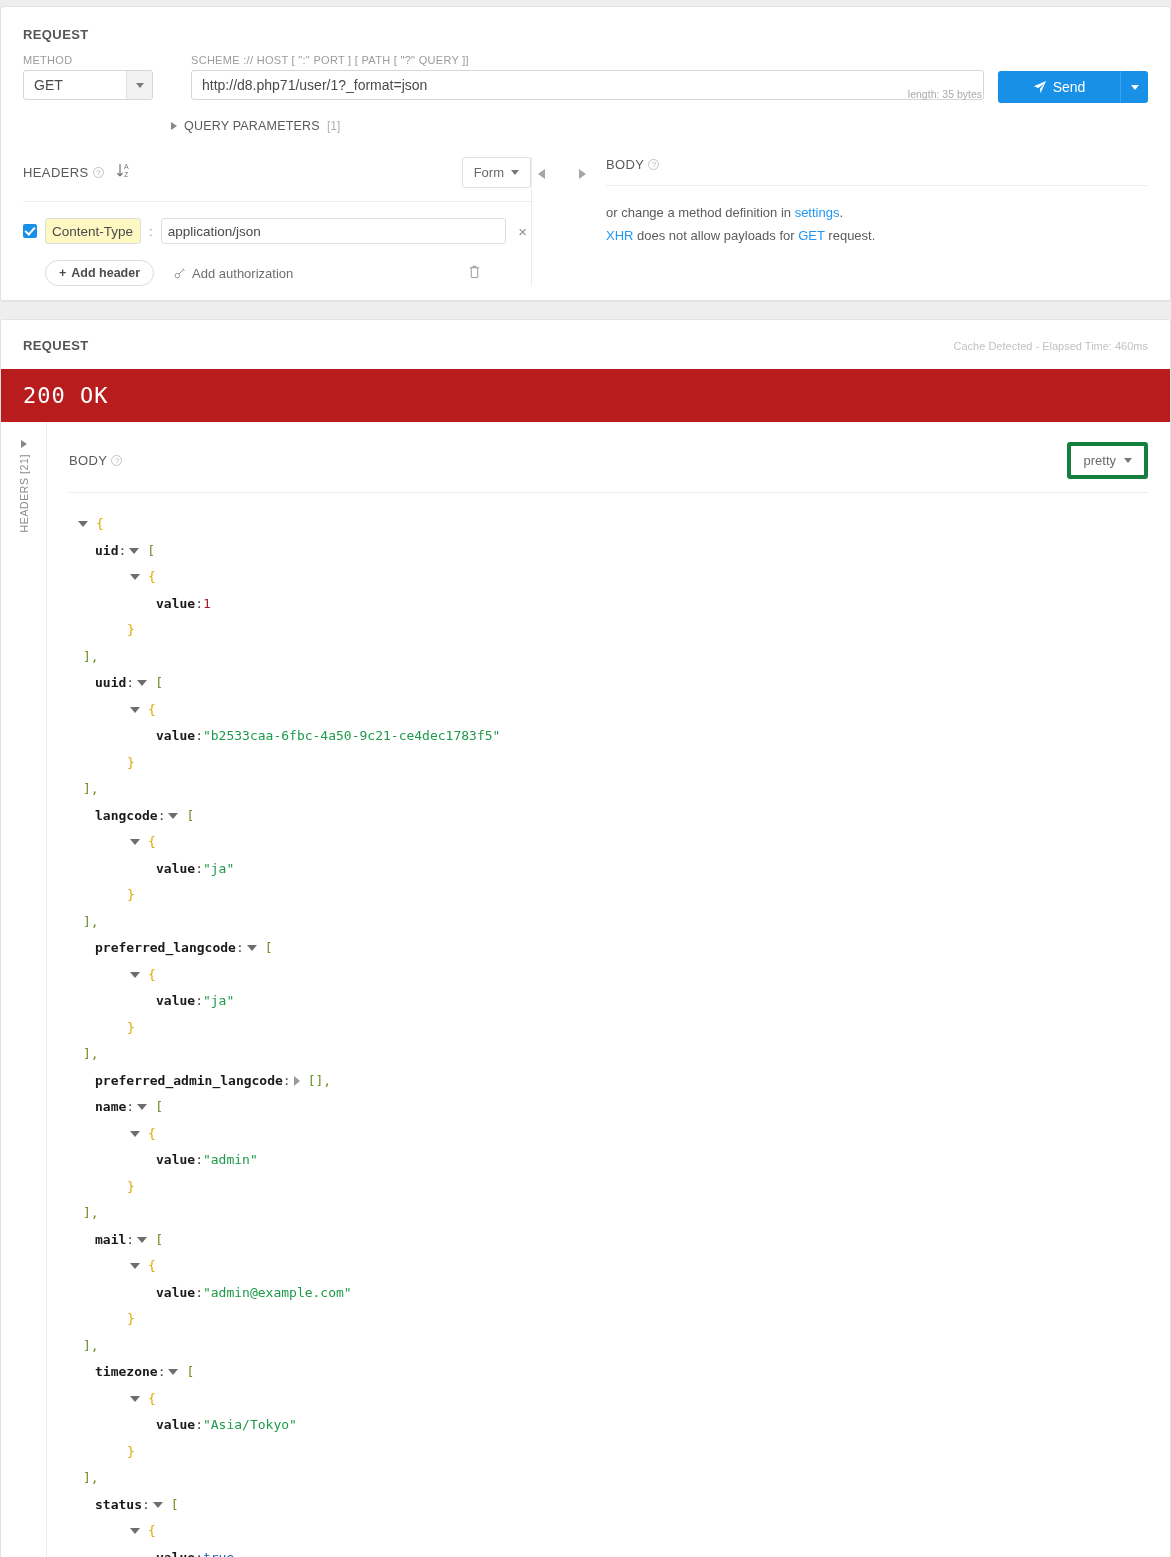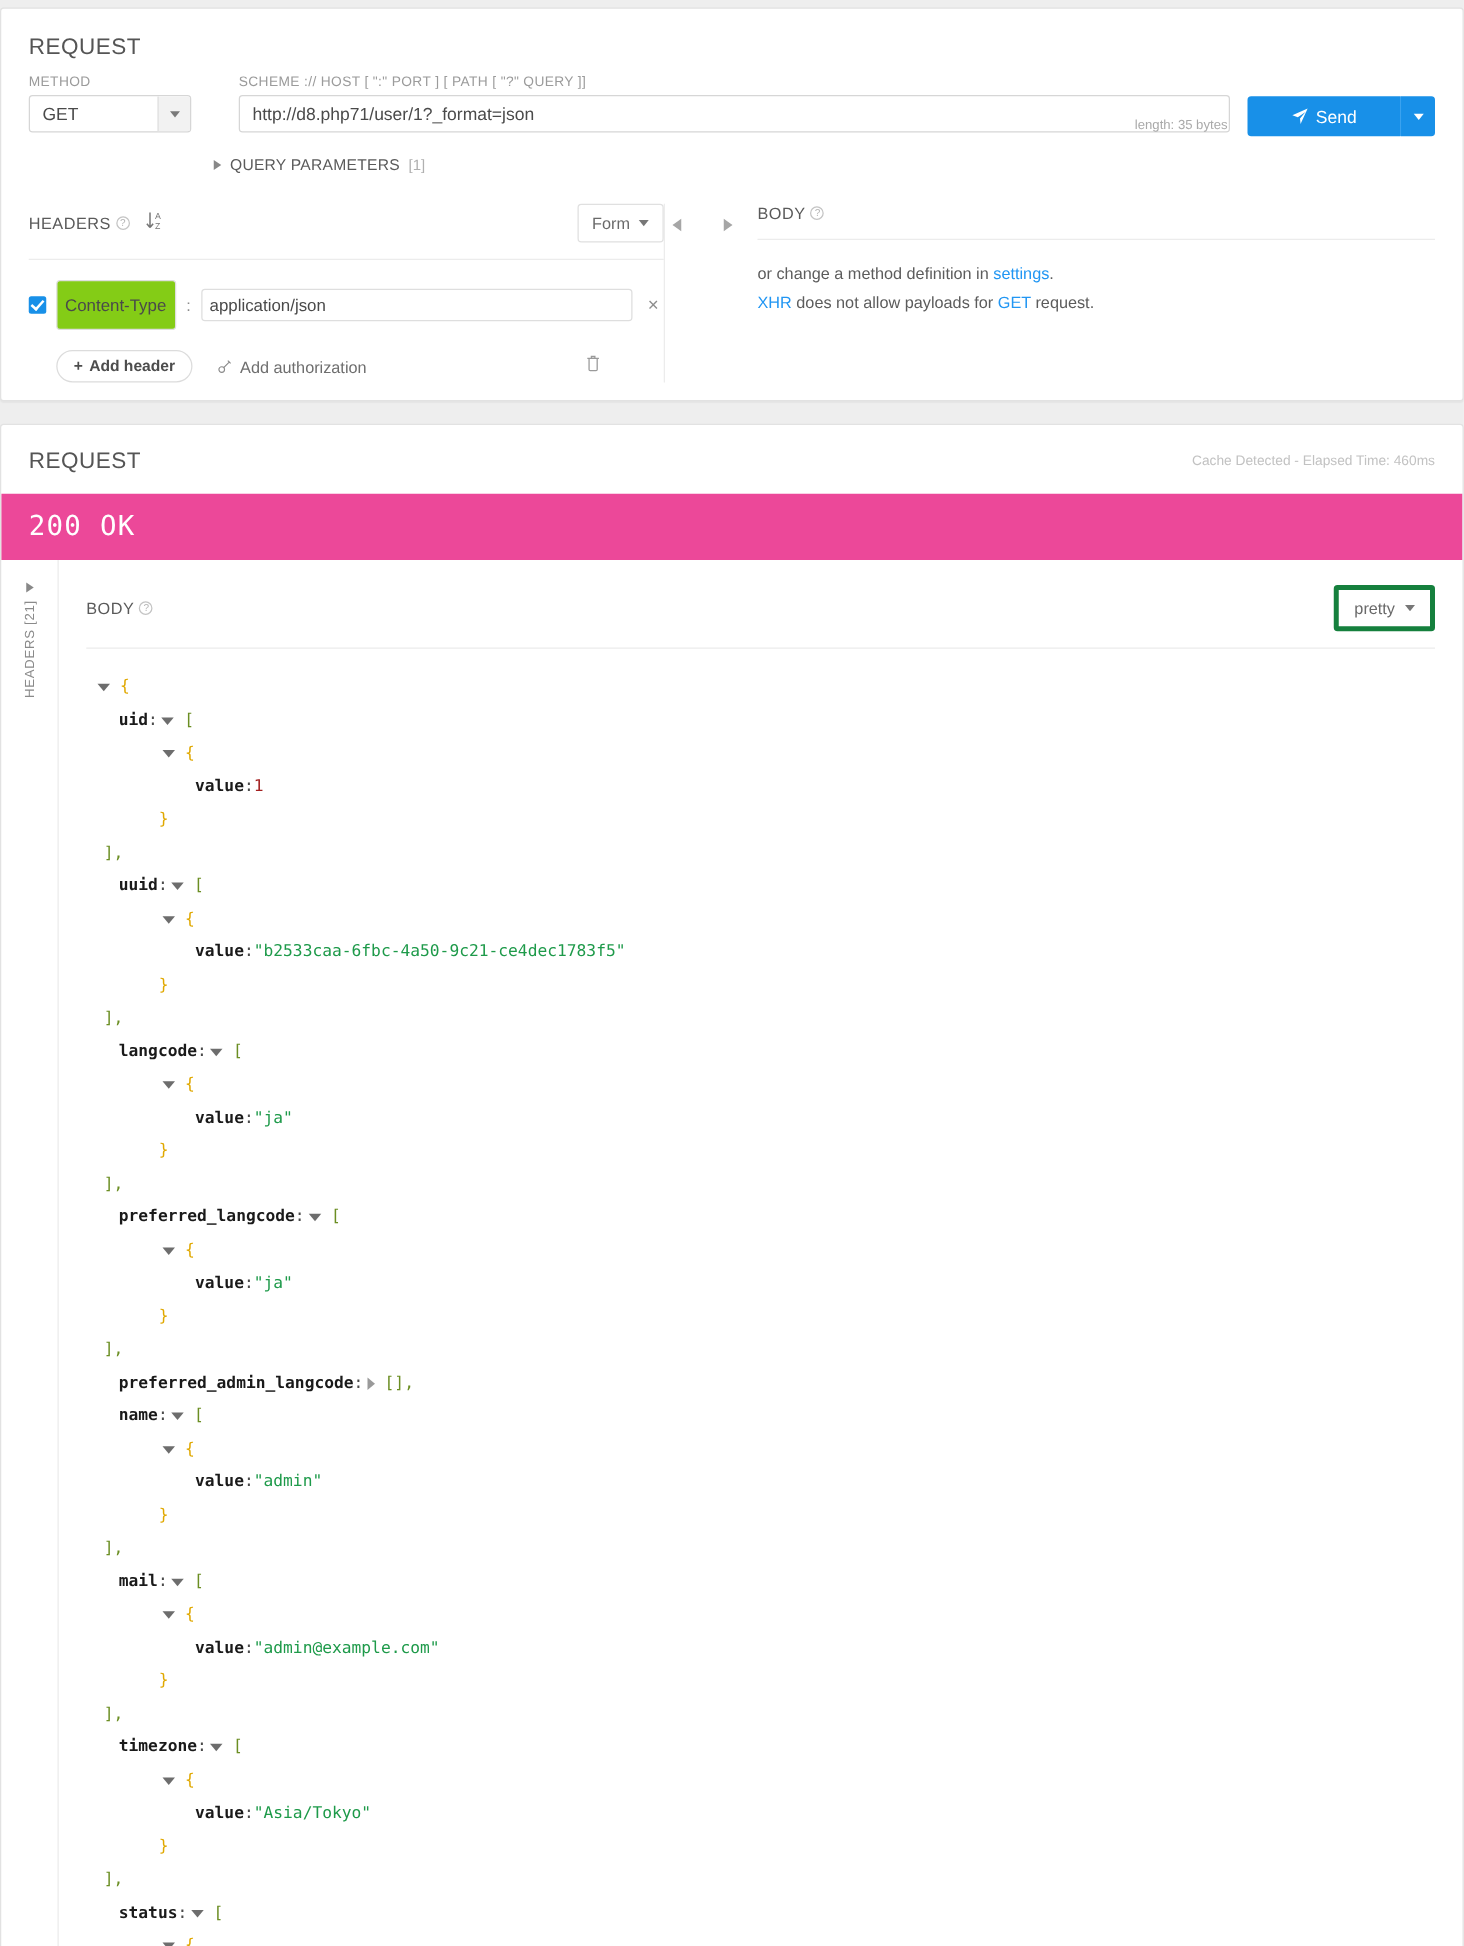--- a/index.html
+++ b/index.html
@@ -15,22 +15,22 @@
     background: #ffffff;
     border: 1px solid #e2e2e2;
     border-radius: 3px;
     box-shadow: 0 1px 1px rgba(0,0,0,0.04);
   }
 
   
   #request-panel { margin: 6px 0 0 0; padding: 0 0 14px 0; }
 
   .section-title {
-    font-size: 18px;
-    font-weight: normal;
+    font-size: 13px;
+    font-weight: bold;
     color: #555;
     letter-spacing: 0.4px;
     padding: 20px 0 0 22px;
   }
 
   .req-row { display: flex; align-items: flex-start; padding: 12px 22px 0 22px; }
   .field-label {
     font-size: 11px;
     color: #9b9b9b;
     letter-spacing: 0.3px;
@@ -164,24 +164,24 @@
     width: 14px; height: 14px; border-radius: 2px;
     background: #1890e8; position: relative; flex: none; cursor: pointer;
   }
   .chk:after {
     content: ""; position: absolute;
     left: 4px; top: 1px; width: 4px; height: 8px;
     border: solid #fff; border-width: 0 2px 2px 0;
     transform: rotate(42deg);
   }
   .key-input {
-    width: 96px; height: 40px;
+    width: 96px; height: 26px;
     border: 1px solid #dedede; border-radius: 3px;
     font-size: 13.5px; color: #4a4a4a; padding: 0 6px;
-    font-family: "Liberation Sans", sans-serif; background: #84cc16;
+    font-family: "Liberation Sans", sans-serif; background: #fef9c3;
   }
   .colon { color: #8b8b8b; font-size: 13px; }
   .val-input {
     flex: 1; height: 26px;
     border: 1px solid #dedede; border-radius: 3px;
     font-size: 13.5px; color: #4a4a4a; padding: 0 6px;
     font-family: "Liberation Sans", sans-serif; background: #fff;
   }
   .x-btn { color: #8d8d8d; font-size: 15px; cursor: pointer; padding: 0 4px; }
 
@@ -201,21 +201,21 @@
 
   .body-note { font-size: 13px; color: #5c5c5c; line-height: 1.75; padding-top: 16px;}
   .lnk { color: #2196f3; cursor: pointer; }
 
   
   #response-panel { margin-top: 18px; overflow: hidden; }
   .resp-head { display: flex; align-items: center; padding: 18px 22px 16px 22px; }
   .resp-meta { margin-left: auto; font-size: 11px; color: #c2c2c2; }
 
   .status-bar {
-    background: #ec4899;
+    background: #b91c1c;
     color: #ffffff;
     font-family: "DejaVu Sans Mono", monospace;
     font-size: 22px;
     letter-spacing: 1px;
     padding: 14px 22px;
   }
 
   .resp-body { display: flex; }
   .resp-side {
     width: 46px; flex: none; border-right: 1px solid #ececec;

